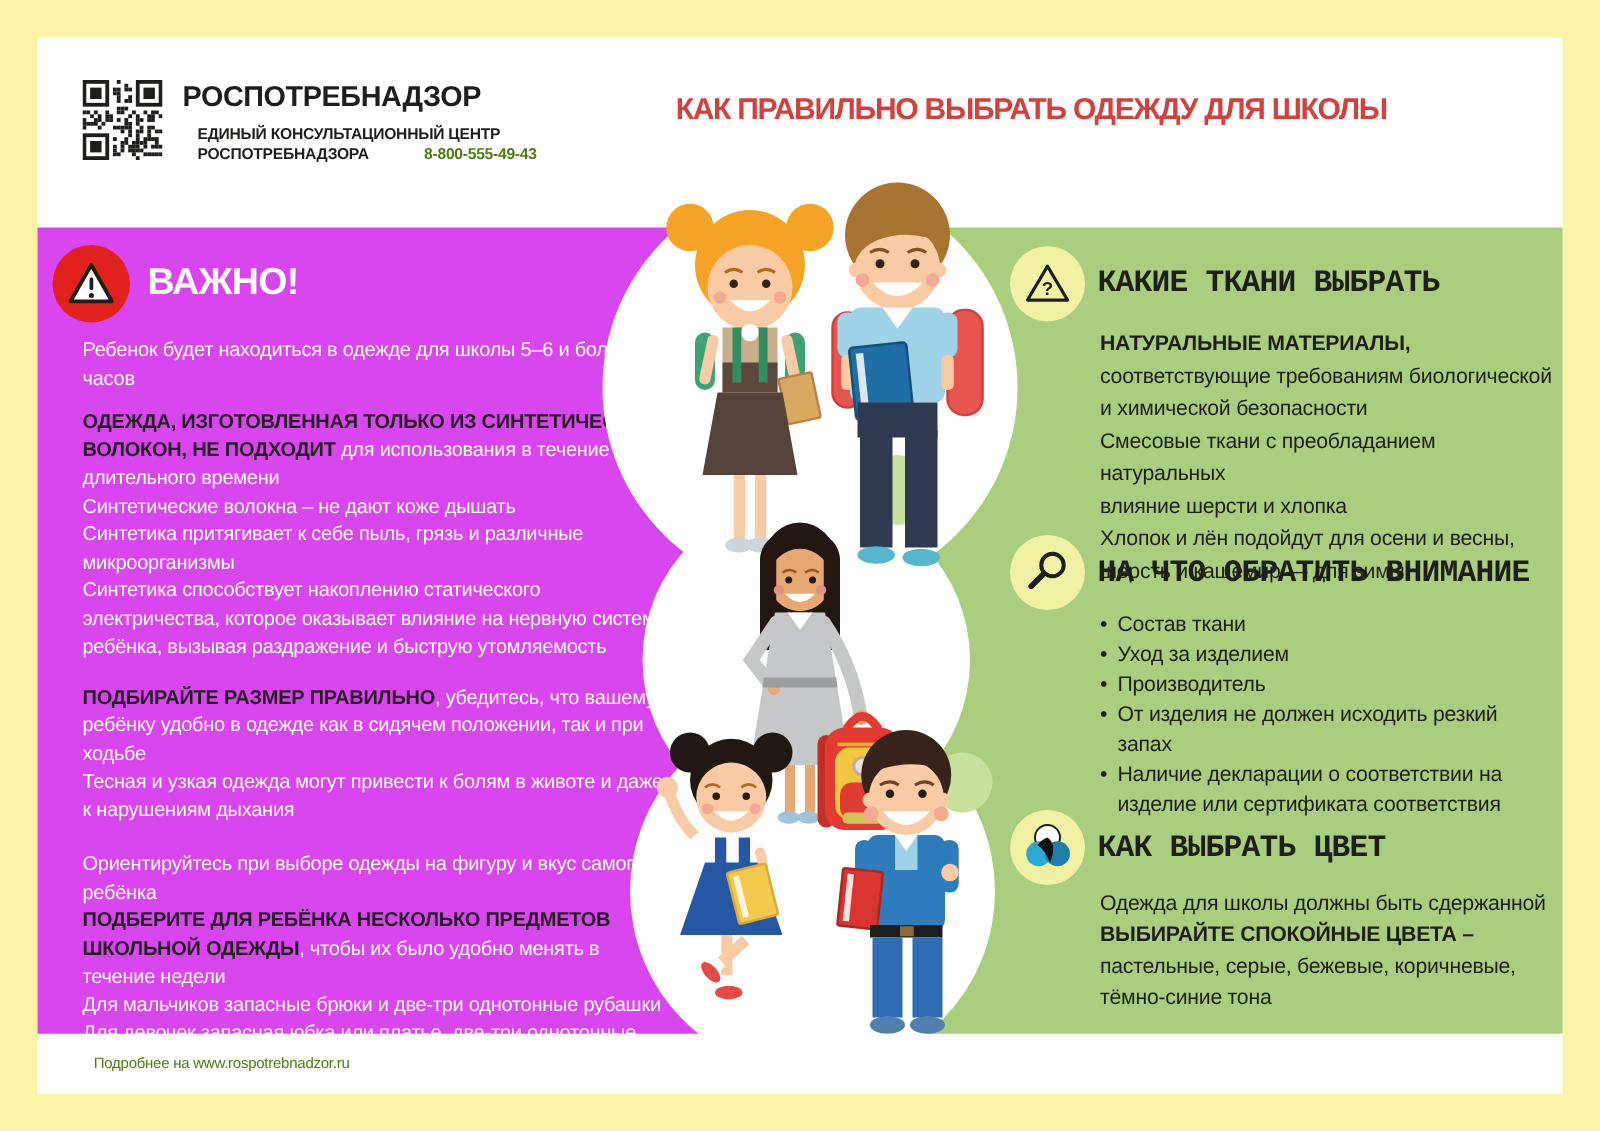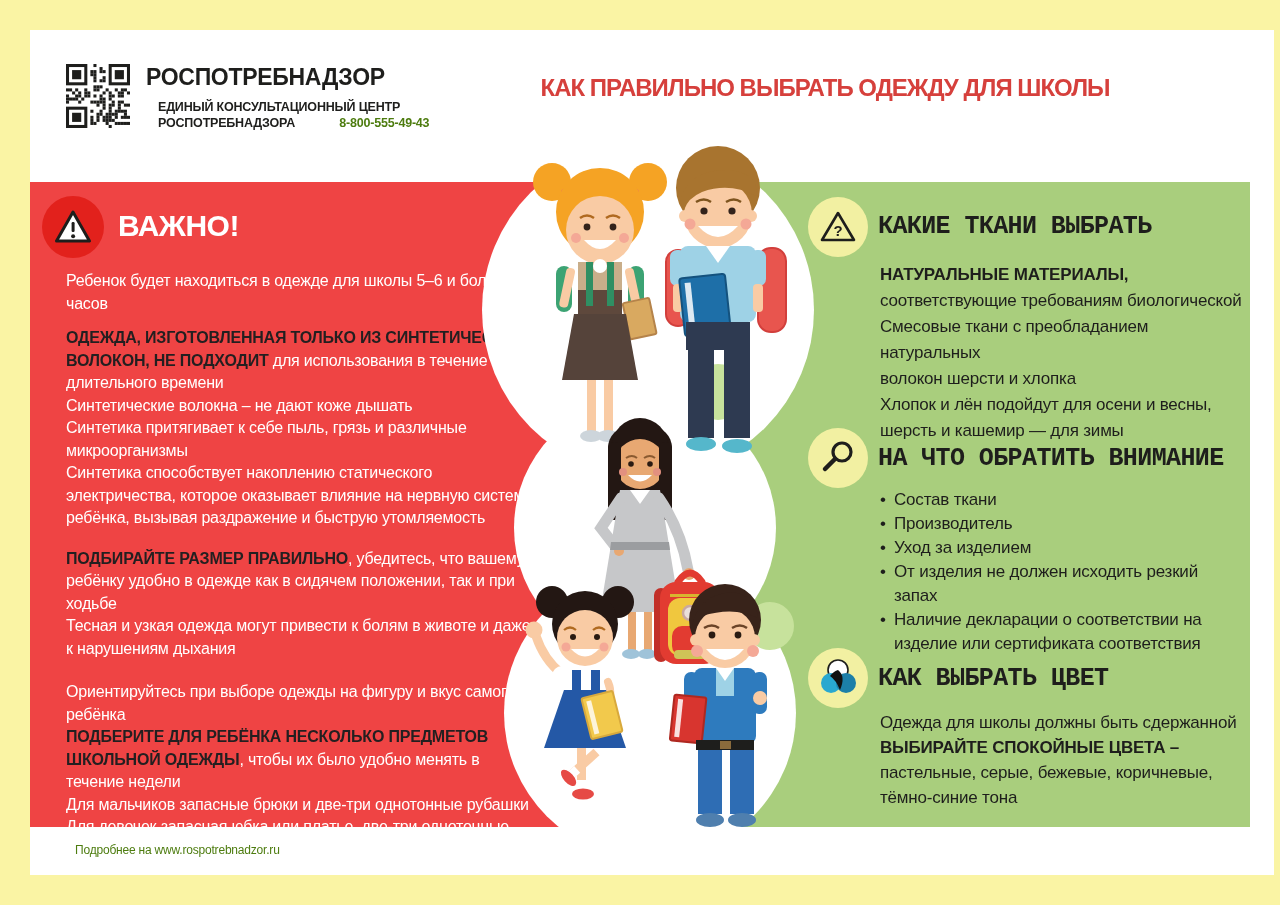--- a/index.html
+++ b/index.html
@@ -1,32 +1,32 @@
 <!DOCTYPE html>
 <html><head>
 <meta charset="utf-8">
 <style>
   html,body{margin:0;padding:0;background:#e8e8e8;}
   .page{position:relative;width:1280px;height:905px;background:#FAF4A4;
         font-family:"Liberation Sans",sans-serif;overflow:hidden;margin:0 auto;}
-  .sheet{position:absolute;left:30px;top:30px;width:1220px;height:845px;background:#FFFFFF;padding-left:24px;}
+  .sheet{position:absolute;left:30px;top:30px;width:1220px;height:845px;background:#FFFFFF;}
 
   
   .logo{position:absolute;left:36px;top:32px;}
   .logo svg{position:absolute;left:0;top:2px;width:64px;height:64px;}
   .org-name{position:absolute;left:80px;top:2px;font-size:23px;font-weight:bold;
             color:#1E1E1C;letter-spacing:-0.3px;white-space:nowrap;}
   .org-sub{position:absolute;left:92px;top:37px;font-size:12.5px;font-weight:bold;
            color:#1E1E1C;line-height:16px;white-space:nowrap;letter-spacing:-0.2px;}
   .org-sub .phone{color:#4d7c0f;margin-left:41px;}
   .poster-title{position:absolute;left:360px;top:44px;width:870px;text-align:center;
             font-size:24px;font-weight:bold;color:#D6403C;letter-spacing:-1px;white-space:nowrap;}
 
   
-  .panel-red{position:absolute;left:0;top:152px;width:532px;height:645px;background:#ef4444;}
+  .panel-red{position:absolute;left:0;top:152px;width:532px;height:645px;background:#d946ef;}
   .panel-green{position:absolute;left:690px;top:152px;width:530px;height:645px;background:#A9CE7D;}
 
   
   .imp-icon{position:absolute;left:12px;top:14px;width:62px;height:62px;border-radius:50%;
             background:#E2211C;display:flex;align-items:center;justify-content:center;}
   .imp-head{position:absolute;left:88px;top:27px;font-size:30px;font-weight:bold;color:#fff;
             letter-spacing:-0.5px;}
   .imp-body{position:absolute;left:36px;top:88px;width:472px;font-size:16px;line-height:22.5px;
             color:#FFFFFF;letter-spacing:-0.2px;}
   .imp-body .dk{color:#231F20;font-weight:bold;}
@@ -221,37 +221,38 @@
       <div class="g-icon" style="left:88px;top:15px;">
         <svg width="40" height="40" viewBox="0 0 40 40">
           <path d="M20 6 L36 33 L4 33 Z" fill="#F2F0A2" stroke="#1E1E1C" stroke-width="2.6" stroke-linejoin="round"></path>
           <text x="20" y="29" text-anchor="middle" font-family="Liberation Sans, sans-serif" font-size="15" font-weight="bold" fill="#1E1E1C">?</text>
         </svg>
       </div>
       <div class="g-head" style="top:30px;">КАКИЕ ТКАНИ ВЫБРАТЬ</div>
       <div class="g-body" style="top:80px;">
         <div class="bold">НАТУРАЛЬНЫЕ МАТЕРИАЛЫ,</div>
         <div>соответствующие требованиям биологической</div>
+        <div>и химической безопасности</div>
         <div>Смесовые ткани с преобладанием натуральных</div>
-        <div>волокон шерсти и хлопка</div>
+        <div>влияние шерсти и хлопка</div>
         <div>Хлопок и лён подойдут для осени и весны,</div>
         <div>шерсть и кашемир — для зимы</div>
       </div>
 
       <div class="g-icon" style="left:88px;top:246px;">
         <svg width="42" height="42" viewBox="0 0 42 42">
           <circle cx="25" cy="15" r="9" fill="none" stroke="#1E1E1C" stroke-width="3.2"></circle>
           <line x1="18" y1="22" x2="8" y2="32" stroke="#1E1E1C" stroke-width="4.5" stroke-linecap="round"></line>
         </svg>
       </div>
       <div class="g-head" style="top:262px;">НА ЧТО ОБРАТИТЬ ВНИМАНИЕ</div>
       <ul class="g-list" style="top:306px;">
         <li>Состав ткани</li>
+        <li>Уход за изделием</li>
         <li>Производитель</li>
-        <li>Уход за изделием</li>
         <li>От изделия не должен исходить резкий запах</li>
         <li>Наличие декларации о соответствии на изделие или сертификата соответствия</li>
       </ul>
 
       <div class="g-icon" style="left:88px;top:466px;">
         <svg width="44" height="44" viewBox="0 0 44 44">
           <circle cx="22" cy="14" r="10" fill="#FFFFFF" stroke="#1E1E1C" stroke-width="1.6"></circle>
           <circle cx="15" cy="27" r="10" fill="#29A8D0"></circle>
           <circle cx="30" cy="27" r="10" fill="#1C7FA8"></circle>
           <path d="M22 14 Q30 20 24 34 Q20 24 14 20 Q18 15 22 14 Z" fill="#111111"></path>

